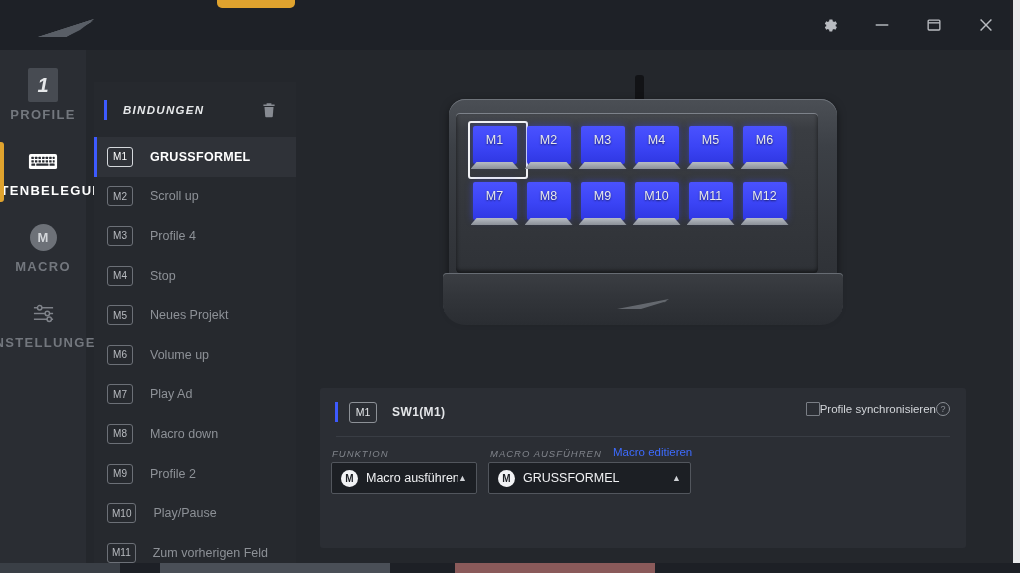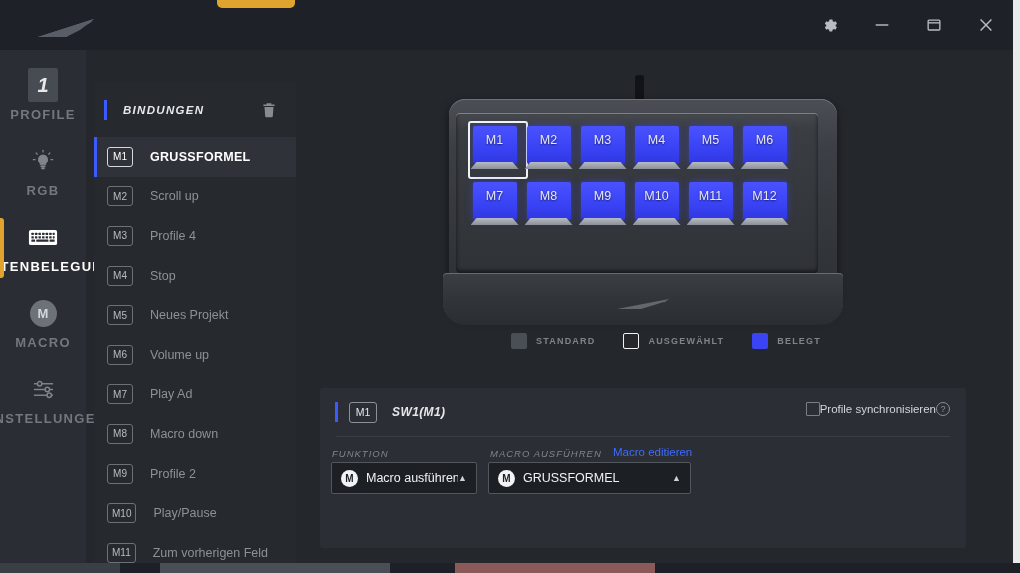--- a/index.html
+++ b/index.html
@@ -217,21 +217,21 @@
   #cfg-head .accent {
     position: absolute; left: 15px; top: 14px; width: 3px; height: 20px;
     background: #3d5afe;
   }
   #cfg-key {
     margin-left: 10px; min-width: 28px; height: 21px; padding: 0 5px;
     border: 1px solid #8d9197; border-radius: 3px; color: #e4e6e9;
     font-size: 10.5px; display: flex; align-items: center; justify-content: center;
   }
   #cfg-sw {
-    margin-left: 15px; font-size: 12px; font-weight: bold; font-style: italic;
+    margin-left: 15px; font-size: 12px; font-weight: bold; 
     color: #e4e6e9; letter-spacing: .4px;
   }
   #cfg-sync {
     position: absolute; right: 16px; top: 14px;
     display: flex; align-items: center; cursor: pointer;
   }
   .checkbox {
     width: 14px; height: 14px; border: 1px solid #7a7e85; border-radius: 1px;
     background: transparent;
   }
@@ -326,37 +326,20 @@
 
   <div id="rail">
 
     <div class="rail-item" style="margin-top:8px;">
       <div class="rail-icon">
         <div class="profile-badge">1</div>
       </div>
       <div class="rail-label">PROFILE</div>
     </div>
 
-    <div class="rail-item">
-      <div class="rail-icon">
-        <svg viewBox="0 0 28 28" width="26" height="26" fill="#80848b" stroke="#80848b">
-          <path d="M14 7.5a5 5 0 00-3 9v1.6h6V16.5a5 5 0 00-3-9z"></path>
-          <rect x="11.6" y="19.3" width="4.8" height="1.2" rx=".5"></rect>
-          <rect x="12.3" y="21.4" width="3.4" height="1.1" rx=".5"></rect>
-          <g stroke-width="1.3" stroke-linecap="round">
-            <line x1="14" y1="2.4" x2="14" y2="4.3"></line>
-            <line x1="6.6" y1="5.4" x2="7.9" y2="6.7"></line>
-            <line x1="21.4" y1="5.4" x2="20.1" y2="6.7"></line>
-            <line x1="3.6" y1="12.6" x2="5.5" y2="12.6"></line>
-            <line x1="24.4" y1="12.6" x2="22.5" y2="12.6"></line>
-          </g>
-        </svg>
-      </div>
-      <div class="rail-label">RGB</div>
-    </div>
 
     <div class="rail-item active">
       <div class="rail-icon">
         <svg viewBox="0 0 32 22" width="30" height="21">
           <rect x="1" y="3" width="30" height="16" rx="2" fill="#ffffff"></rect>
           <g fill="#2a2d33">
             <rect x="3.6" y="6" width="2.6" height="2.4" rx=".4"></rect>
             <rect x="7.4" y="6" width="2.6" height="2.4" rx=".4"></rect>
             <rect x="11.2" y="6" width="2.6" height="2.4" rx=".4"></rect>
             <rect x="15" y="6" width="2.6" height="2.4" rx=".4"></rect>
@@ -531,34 +514,20 @@
           <div class="klabel">M11</div>
         </div>
         <div class="kcap">
           <div class="ktop"></div>
           <div class="kbase"></div>
           <div class="klabel">M12</div>
         </div>
       </div>
     </div>
 
-    <div id="legend">
-      <div class="leg-item">
-        <div class="leg-swatch" style="background:#4a4e55;"></div>
-        <div class="leg-text">STANDARD</div>
-      </div>
-      <div class="leg-item">
-        <div class="leg-swatch" style="background:transparent;border:1.5px solid #f1f2f4;"></div>
-        <div class="leg-text">AUSGEWÄHLT</div>
-      </div>
-      <div class="leg-item">
-        <div class="leg-swatch" style="background:#3b44f5;"></div>
-        <div class="leg-text">BELEGT</div>
-      </div>
-    </div>
   </div>
 
   <div id="config">
     <div id="cfg-head">
       <div class="accent"></div>
       <div id="cfg-key">M1</div>
       <div id="cfg-sw">SW1(M1)</div>
 
       <div id="cfg-sync">
         <div class="checkbox"></div>

